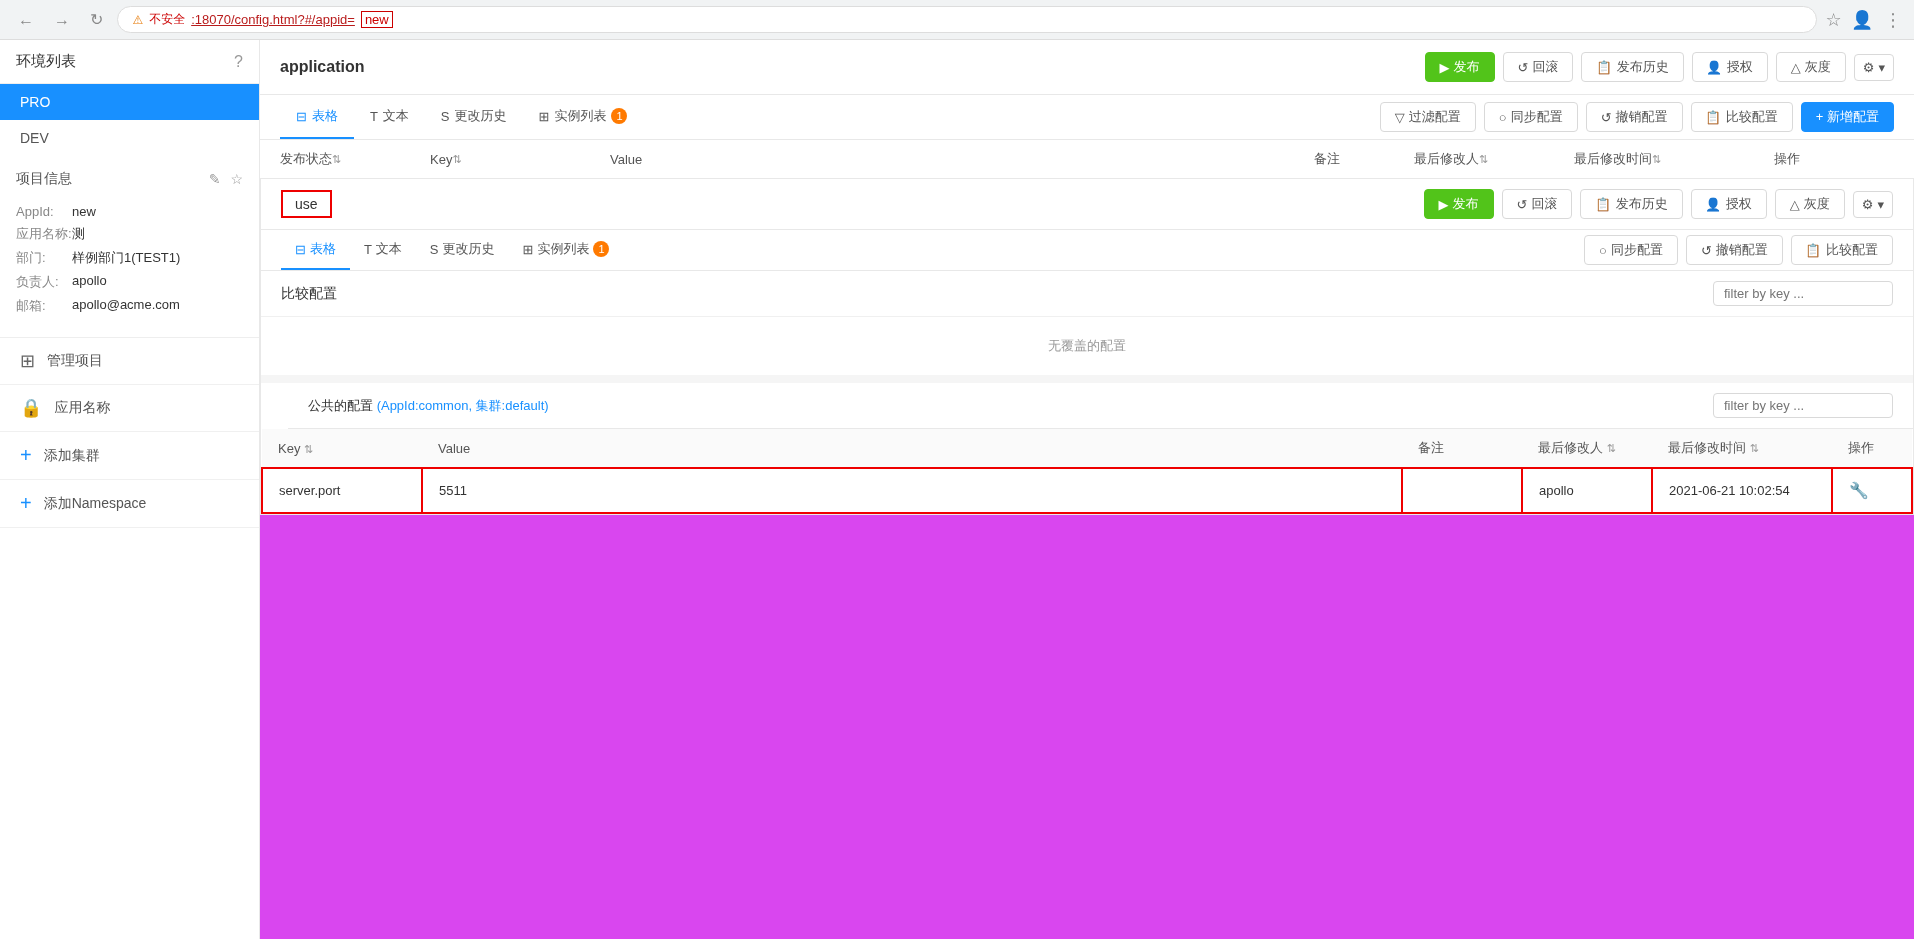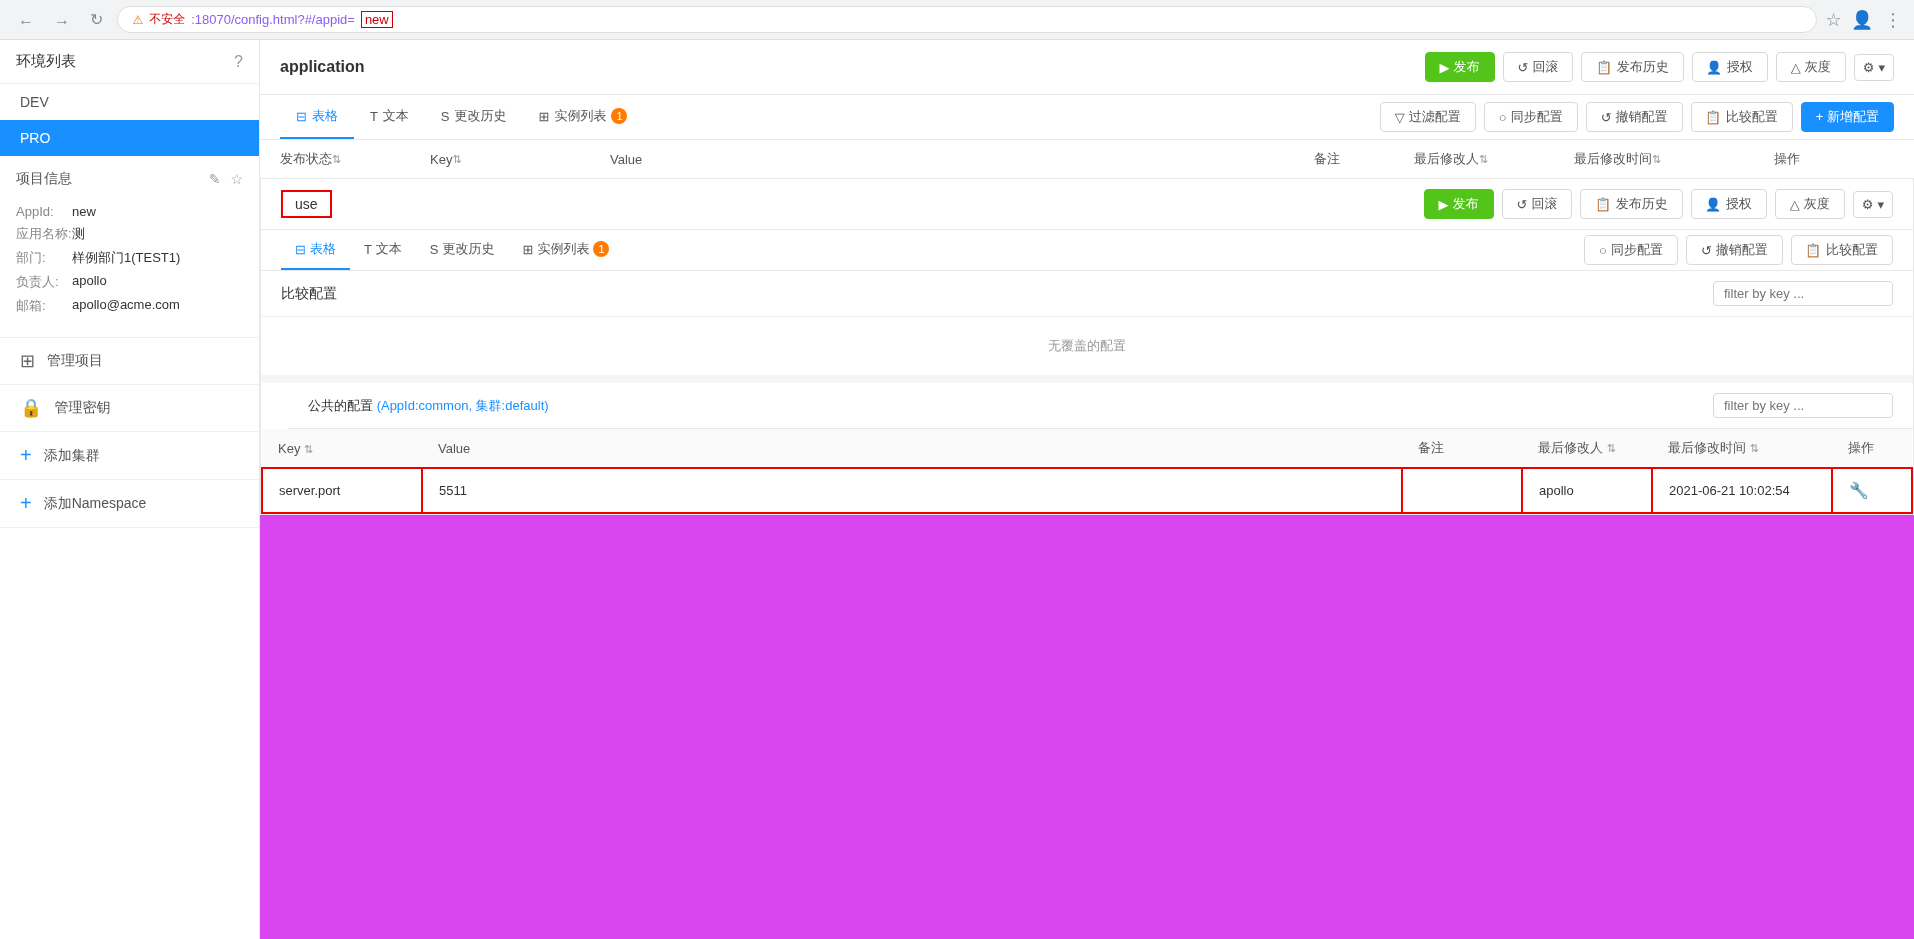--- a/index.html
+++ b/index.html
@@ -308,43 +308,43 @@
 </head>
 <body>
 
 <div class="browser-bar">
   <button class="nav-btn">←</button>
   <button class="nav-btn">→</button>
   <button class="nav-btn">↻</button>
   <div class="address-bar">
     <span style="color:#e67700; font-size:12px;">⚠</span>
     <span style="color:#c00; font-size:12px;">不安全</span>
-    <span style="color:#8b5cf6;">:18070/config.html?#/appid=</span>
+    <span style="color:#b91c1c;text-decoration:underline;">:18070/config.html?#/appid=</span>
     <span class="url-highlight">new</span>
   </div>
   <div class="browser-icons">
     <span>☆</span>
     <span>👤</span>
     <span>⋮</span>
   </div>
 </div>
 
 <div class="app-container">
 
   <div class="sidebar">
     <div class="sidebar-header">
       <span class="sidebar-header-title">环境列表</span>
       <span class="sidebar-header-icon">?</span>
     </div>
 
+    <div class="env-item active">
+      <span>PRO</span>
+    </div>
     <div class="env-item">
       <span>DEV</span>
-    </div>
-    <div class="env-item active">
-      <span>PRO</span>
     </div>
 
     <div class="sidebar-section">
       <span>项目信息</span>
       <div class="sidebar-section-icons">
         <span>✎</span>
         <span>☆</span>
       </div>
     </div>
 
@@ -370,21 +370,21 @@
         <span class="project-info-value">apollo@acme.com</span>
       </div>
     </div>
 
     <div class="sidebar-menu-item">
       <span class="sidebar-menu-icon">⊞</span>
       <span>管理项目</span>
     </div>
     <div class="sidebar-menu-item">
       <span class="sidebar-menu-icon">🔒</span>
-      <span>管理密钥</span>
+      <span>应用名称</span>
     </div>
     <div class="sidebar-menu-item">
       <span class="sidebar-menu-icon" style="font-size:20px; color:#1890ff;">+</span>
       <span>添加集群</span>
     </div>
     <div class="sidebar-menu-item">
       <span class="sidebar-menu-icon" style="font-size:20px; color:#1890ff;">+</span>
       <span>添加Namespace</span>
     </div>
   </div>

